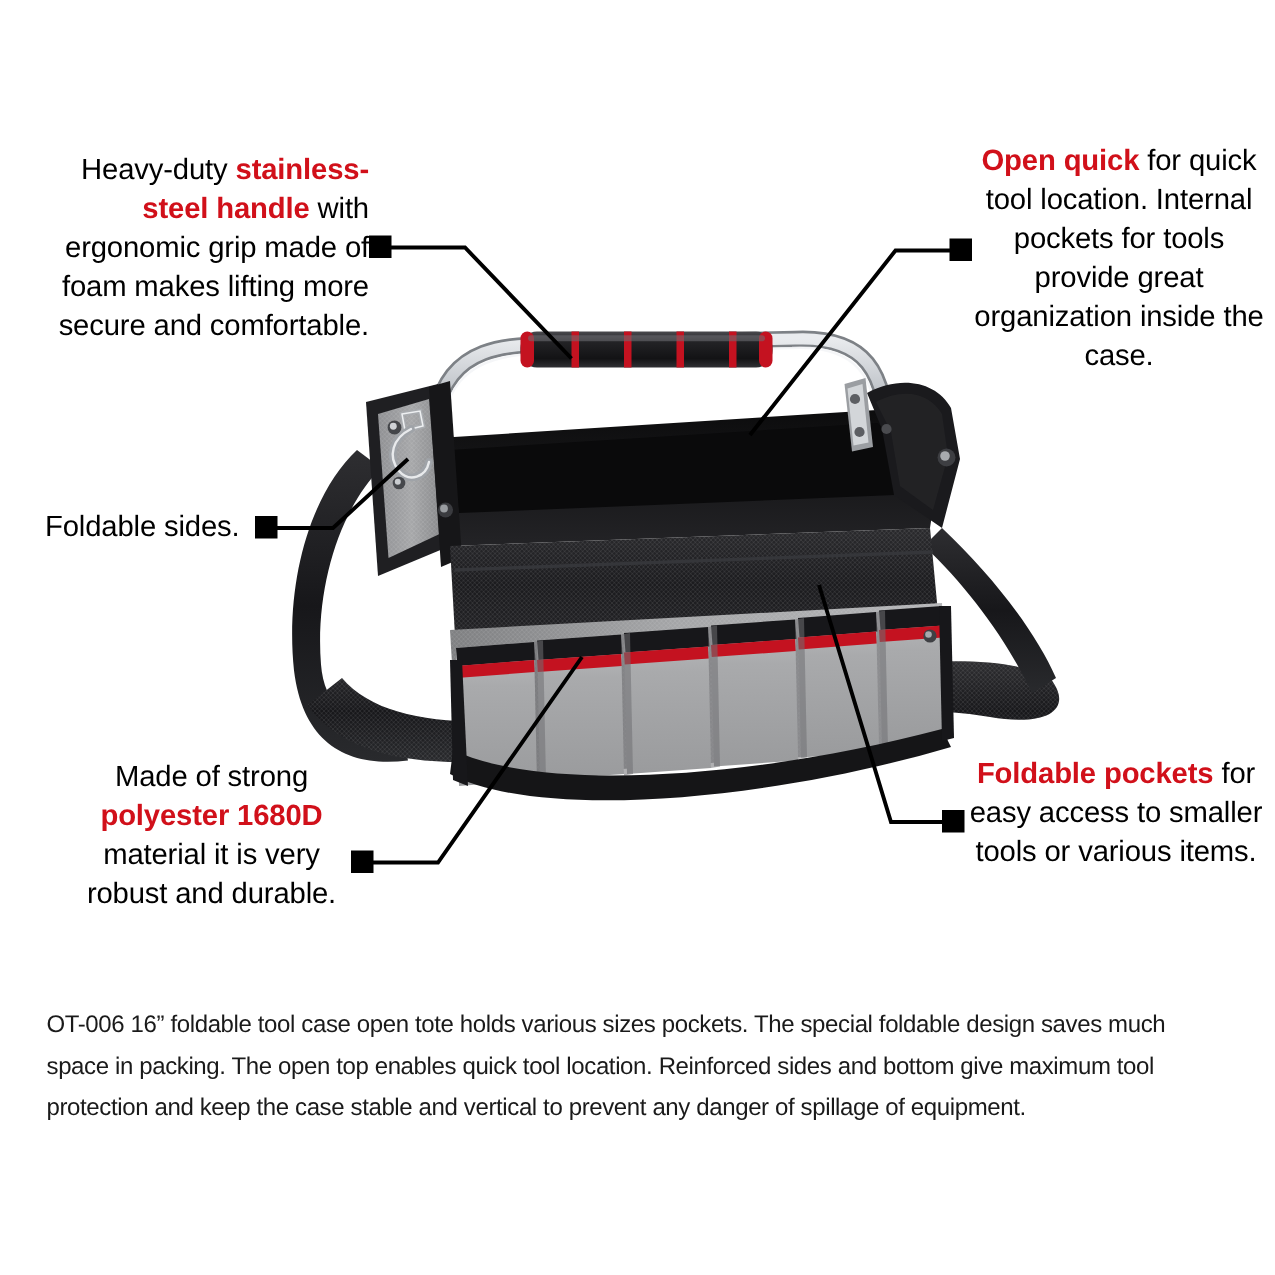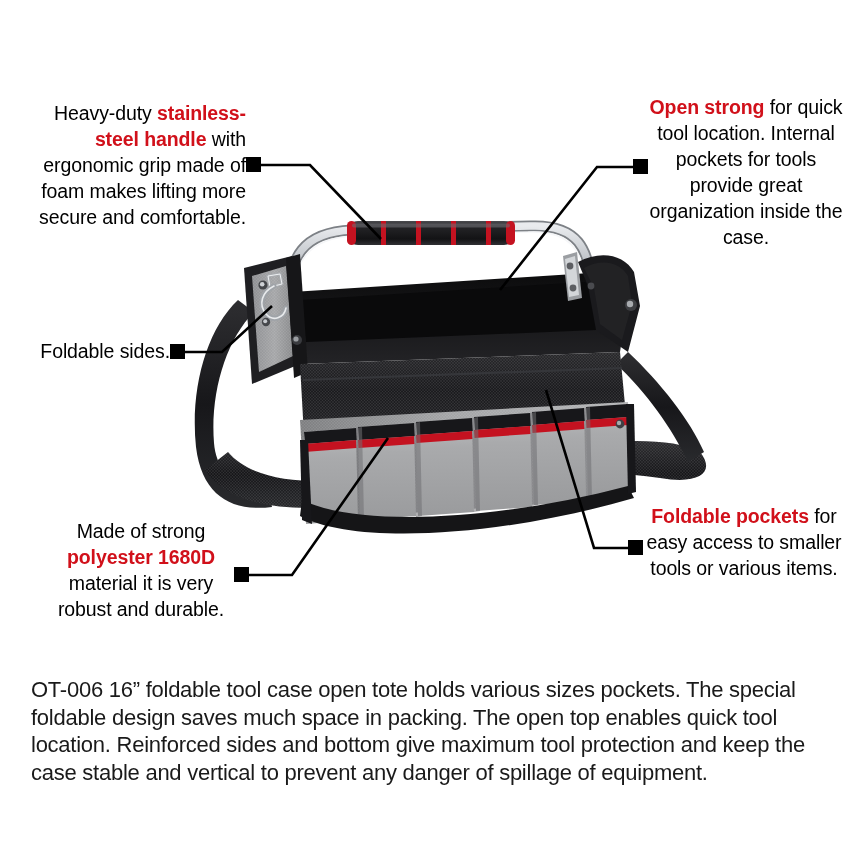--- a/index.html
+++ b/index.html
@@ -31,31 +31,31 @@
   .callout .hl {
     color: #D1101A;
     font-weight: bold;
   }
   .callout.t-left   { text-align: left; }
   .callout.t-right  { text-align: right; }
   .callout.t-center { text-align: center; }
 
   #callout-handle   { left: 28px;  top: 100px;  width: 218px; text-align: right; }
   #callout-open     { left: 648px; top: 94px;   width: 196px; text-align: center; }
-  #callout-foldable { left: 30px;  top: 338px;  width: 140px; text-align: right; }
-  #callout-material { left: 48px;  top: 518px;  width: 186px; }
+  #callout-foldable { left: 30px;  top: 338px;  width: 140px; text-align: left; }
+  #callout-material { left: 48px;  top: 505px;  width: 186px; }
   #callout-external { left: 644px; top: 503px;  width: 200px; text-align: center; }
 
   
   #description {
     position: absolute;
     left: 31px;
     top: 654px;
     width: 790px;
-    font-size: 22px;
+    font-size: 16px;
     line-height: 27.5px;
     color: #1a1a1a;
     letter-spacing: -0.25px;
   }
 
   
   #leaders, #product {
     position: absolute;
     left: 0;
     top: 0;
@@ -282,21 +282,21 @@
       <rect x="234" y="567" width="15" height="15"></rect>
       <rect x="628" y="540" width="15" height="15"></rect>
     </g>
   </svg>
 
   <div class="callout t-right" id="callout-handle">
     <span>Heavy-duty </span><span class="hl">stainless-steel handle</span><span> with ergonomic grip made of foam makes lifting more secure and comfortable.</span>
   </div>
 
   <div class="callout t-center" id="callout-open">
-    <span></span><span class="hl">Open strong</span><span> for quick tool location. Internal pockets for tools provide great organization inside the case.</span>
+    <span></span><span class="hl">Open quick</span><span> for quick tool location. Internal pockets for tools provide great organization inside the case.</span>
   </div>
 
   <div class="callout t-left" id="callout-foldable">
     <span>Foldable sides.</span>
   </div>
 
   <div class="callout t-center" id="callout-material">
     <span>Made of strong </span><span class="hl">polyester 1680D</span><span> material it is very robust and durable.</span>
   </div>
 

